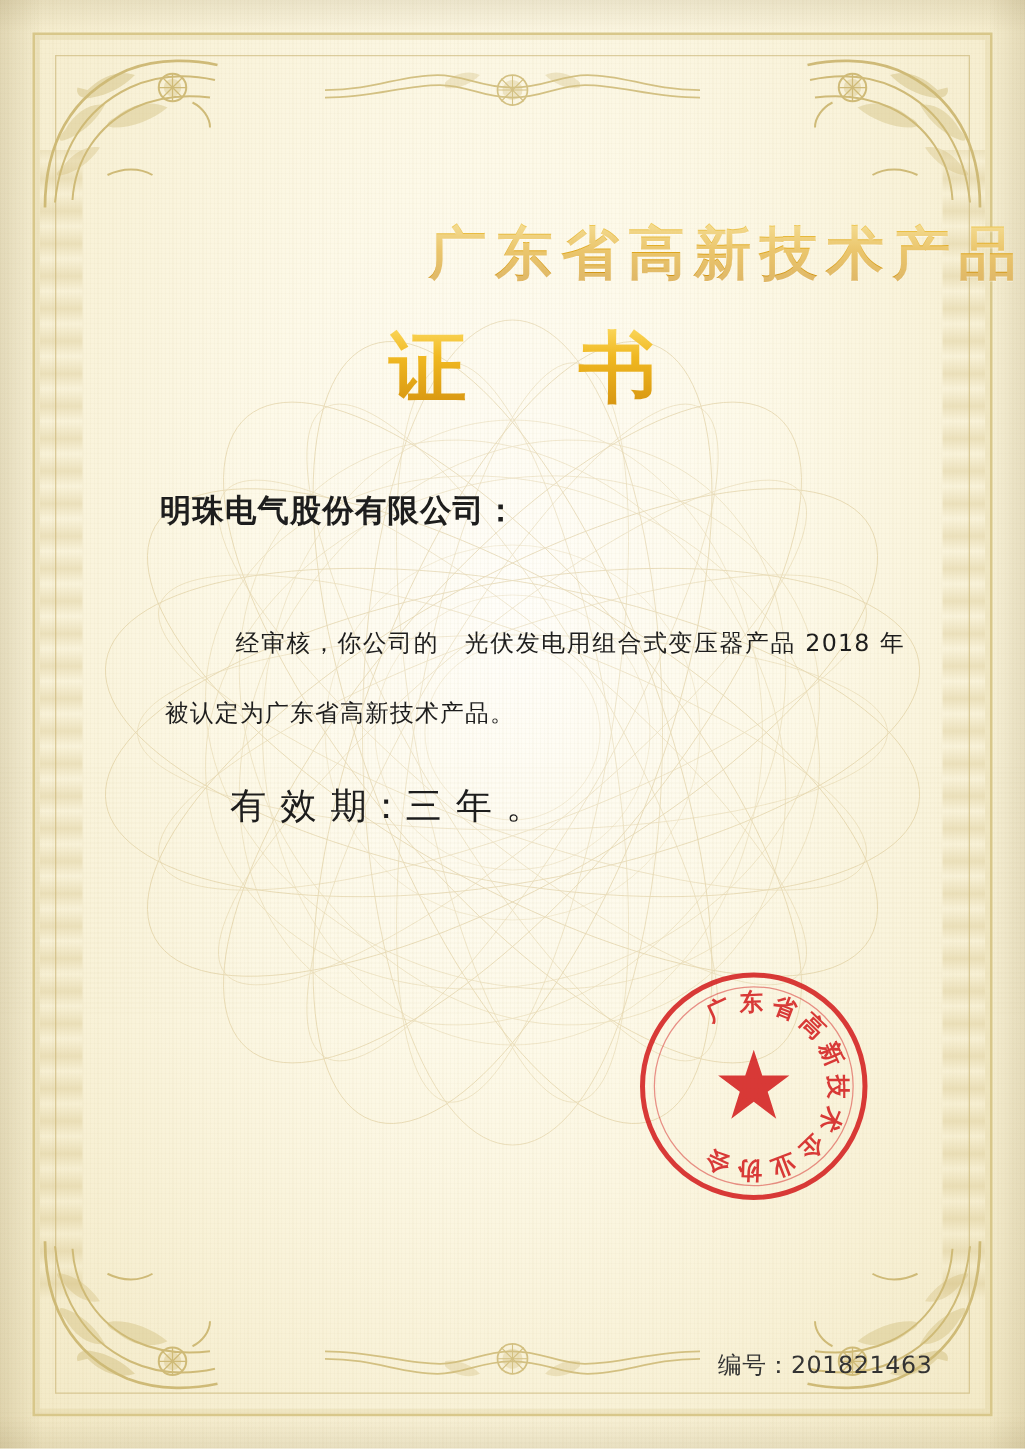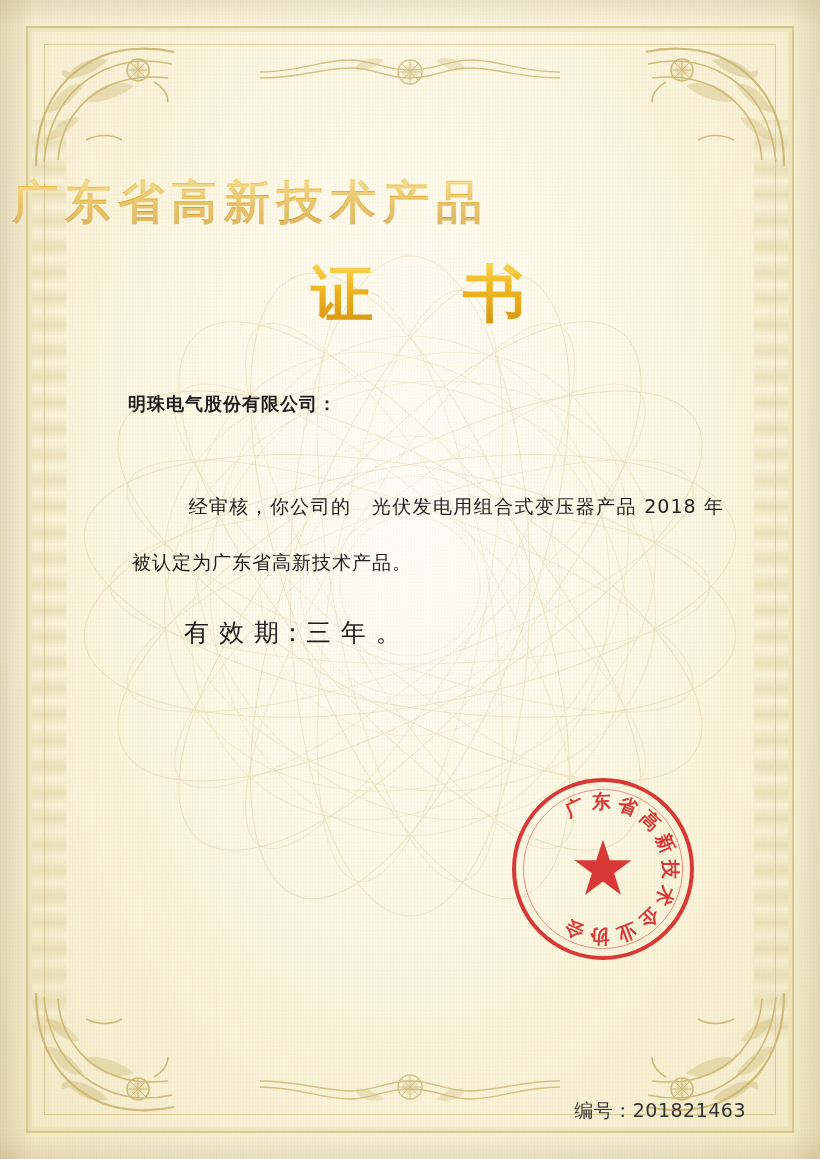--- a/index.html
+++ b/index.html
@@ -99,21 +99,21 @@
 
   
   .content {
     position: absolute;
     inset: 0;
   }
   .title-main {
     position: absolute;
     top: 172px;
     left: 12px; right: 0;
-    text-align: left;
+    text-align: right;
     font-family: Liberation Serif, serif;
     font-weight: bold;
     font-size: 46px;
     letter-spacing: 7px;
     color: #e0b02a;
     background: linear-gradient(180deg, #f3d469 0%, #e0a81f 45%, #c98a12 100%);
     -webkit-background-clip: text;
     background-clip: text;
     -webkit-text-fill-color: transparent;
     text-shadow: 0 1px 0 rgba(255,255,255,0.35);
@@ -137,42 +137,42 @@
 
   .body-text {
     position: absolute;
     left: 128px;
     right: 96px;
     top: 392px;
     color: #1d1d1d;
     font-family: "DejaVu Sans", sans-serif;
   }
   .recipient {
-    font-size: 18px;
+    font-size: 25px;
     font-weight: 600;
     letter-spacing: 1px;
     margin-bottom: 62px;
   }
   .para {
     font-size: 19px;
     line-height: 56px;
     letter-spacing: 1px;
     text-align: justify;
     margin-left: 4px;
   }
   .para .indent { display: inline-block; width: 56px; }
   .para .gap { display: inline-block; width: 20px; }
   .approval {
     font-size: 25px;
     margin-top: 56px;
     letter-spacing: 1px;
     margin-left: 56px;
   }
   .validity {
-    font-size: 25px;
+    font-size: 29px;
     margin-top: 26px;
     letter-spacing: 1px;
     margin-left: 56px;
   }
 
   
   .seal {
     position: absolute;
     left: 512px;
     top: 778px;
@@ -220,21 +220,21 @@
     top: 925px;
     font-family: "DejaVu Sans", sans-serif;
     font-size: 24px;
     color: #1d1d1d;
     letter-spacing: 1px;
   }
 
   .serial {
     position: absolute;
     right: 74px;
-    bottom: 35px;
+    bottom: 54px;
     font-family: "DejaVu Sans", sans-serif;
     font-size: 19px;
     color: #333;
     letter-spacing: 0.5px;
   }
 </style>
 </head>
 <body>
 
 <div class="certificate">

